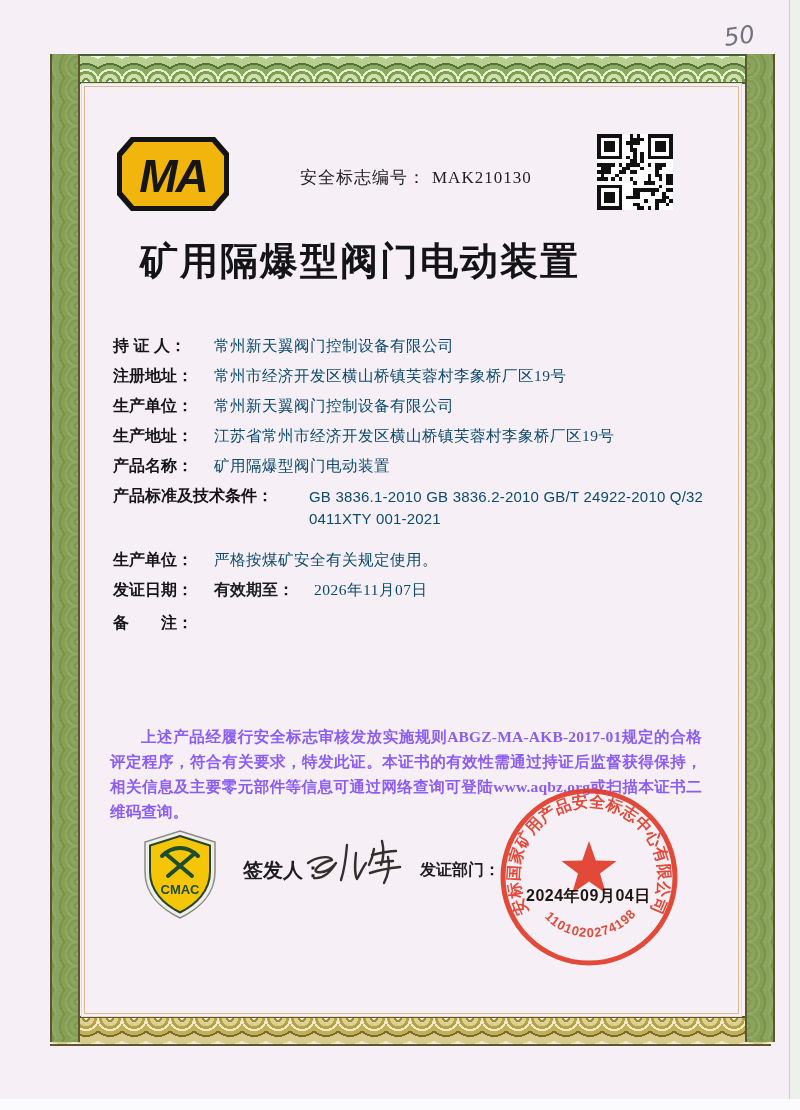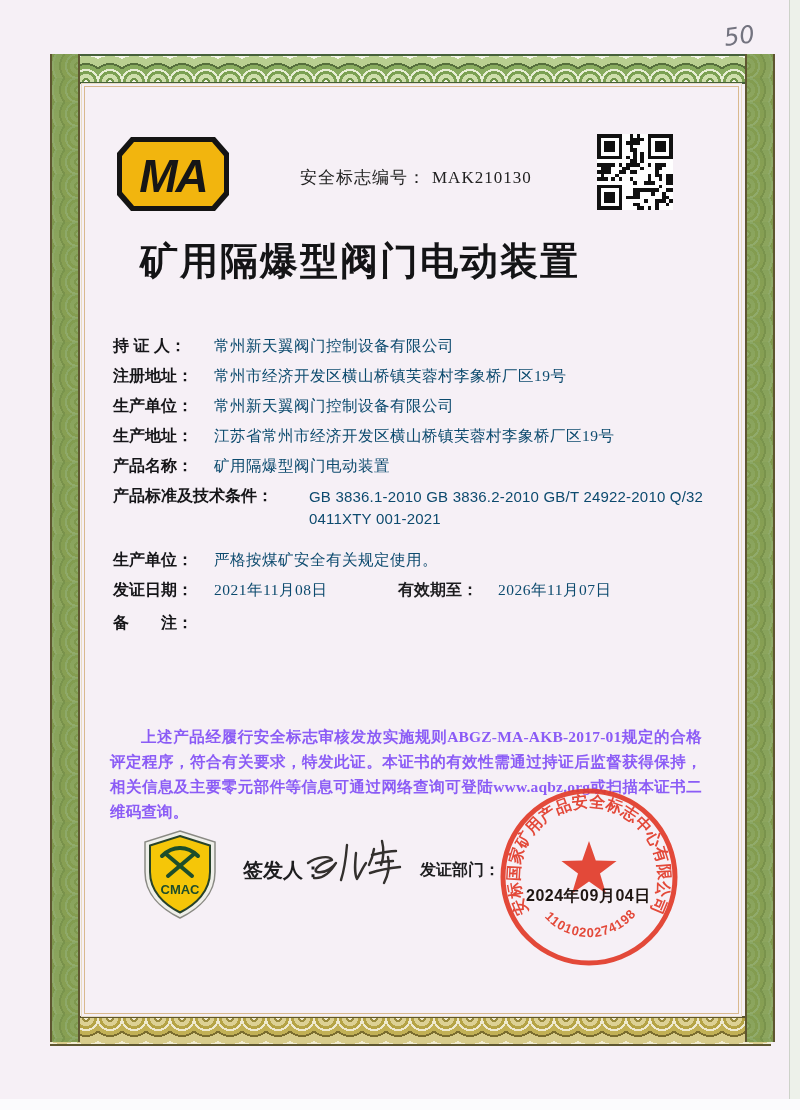--- a/index.html
+++ b/index.html
@@ -254,21 +254,20 @@
   <div class="row row-std">
     <span class="lbl">产品标准及技术条件：</span>
     <span class="val val-sans">GB 3836.1-2010 GB 3836.2-2010 GB/T 24922-2010 Q/320411XTY 001-2021</span>
   </div>
   <div class="row">
     <span class="lbl">生产单位：</span>
     <span class="val">严格按煤矿安全有关规定使用。</span>
   </div>
   <div class="row row-dates">
     <span class="lbl">发证日期：</span>
-    <span class="val">2021年11月08日</span>
     <span class="lbl2">有效期至：</span>
     <span class="val">2026年11月07日</span>
   </div>
   <div class="row row-remark">
     <span class="lbl">备　　注：</span>
   </div>
 </div>
 
 <div class="statement">上述产品经履行安全标志审核发放实施规则ABGZ-MA-AKB-2017-01规定的合格评定程序，符合有关要求，特发此证。本证书的有效性需通过持证后监督获得保持，相关信息及主要零元部件等信息可通过网络查询可登陆www.aqbz.org或扫描本证书二维码查询。</div>
 

